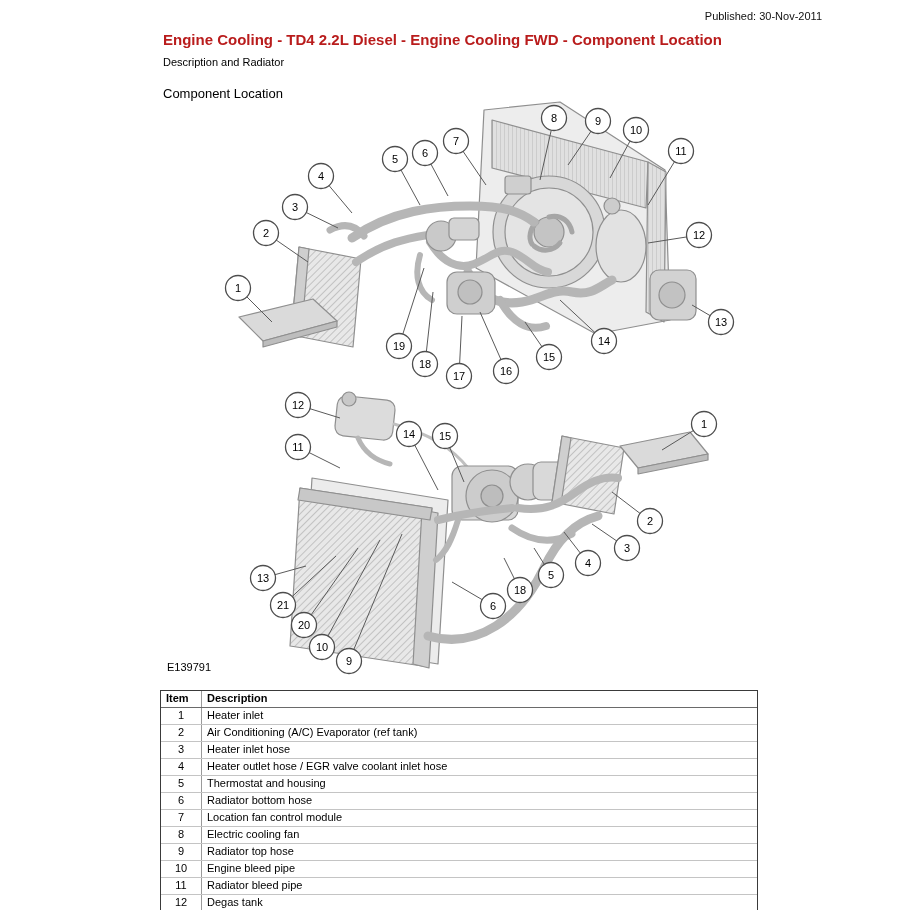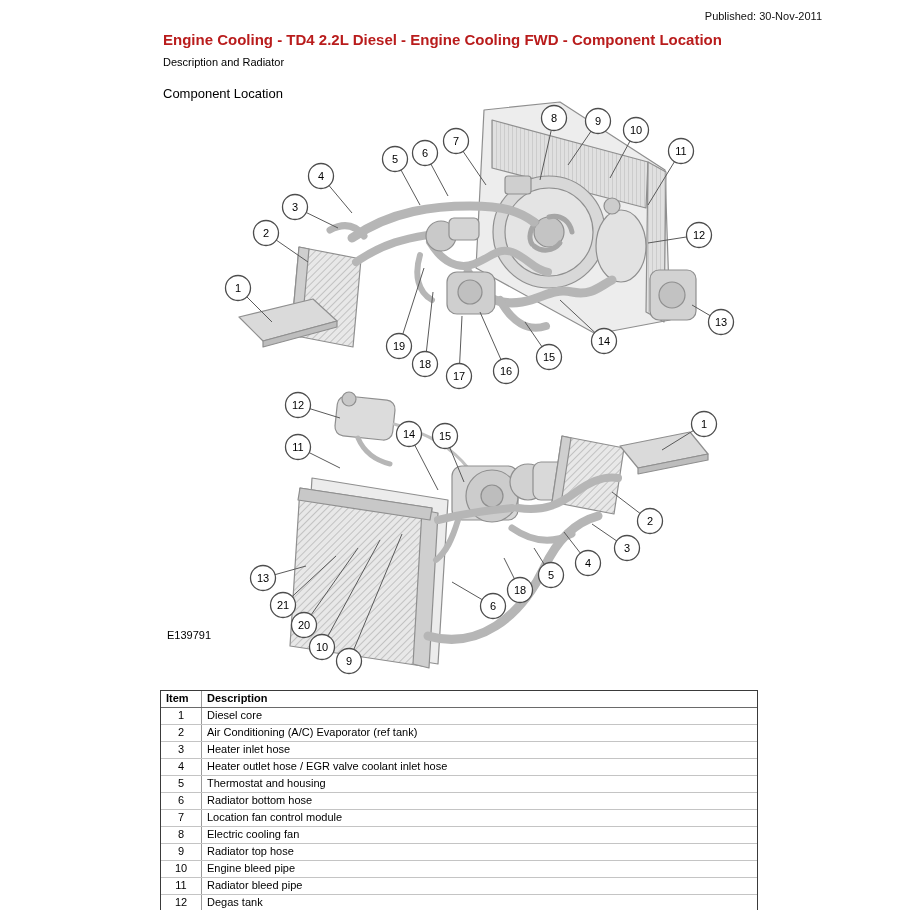--- a/index.html
+++ b/index.html
@@ -16,21 +16,21 @@
   .published {
     position: absolute; top: 10px; right: 88px;
     font-size: 11px; color: #111; text-align: center;
   }
   .title {
     position: absolute; left: 163px; top: 21px; width: 570px;
     font-size: 15px; font-weight: bold; line-height: 1.25; color: #b91c1c;
   }
   .subtitle { position: absolute; left: 163px; top: 56px; font-size: 11px; }
   .section-label { position: absolute; left: 163px; top: 78px; font-size: 13px; margin-top: 8px; }
-  .figure-id { position: absolute; left: 167px; top: 629px; font-size: 11px; }
+  .figure-id { position: absolute; left: 167px; top: 661px; font-size: 11px; }
 
   .diagram { position: absolute; left: 0; top: 0; }
 
   .leader-line { stroke: #5a5a5a; stroke-width: 1; }
   .callout-circle { fill: #ffffff; stroke: #4d4d4d; stroke-width: 1.3; }
   .callout-num {
     font-family: "Liberation Sans", "DejaVu Sans", sans-serif;
     font-size: 11px; fill: #000; text-anchor: middle;
   }
 
@@ -331,21 +331,21 @@
     <table class="component-table">
       <thead>
         <tr>
           <th class="col-item">Item</th>
           <th class="col-desc">Description</th>
         </tr>
       </thead>
       <tbody>
           <tr>
             <td class="col-item">1</td>
-            <td class="col-desc">Diesel core</td>
+            <td class="col-desc">Heater inlet</td>
           </tr>
           <tr>
             <td class="col-item">2</td>
             <td class="col-desc">Air Conditioning (A/C) Evaporator (ref tank)</td>
           </tr>
           <tr>
             <td class="col-item">3</td>
             <td class="col-desc">Heater inlet hose</td>
           </tr>
           <tr>

